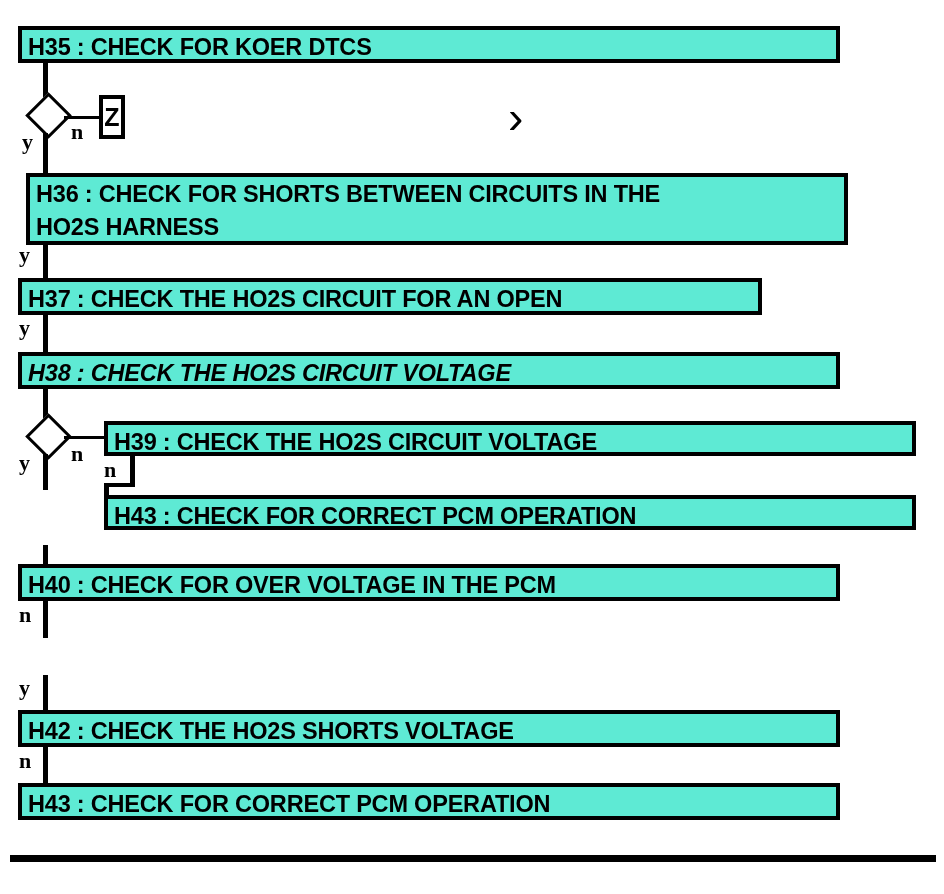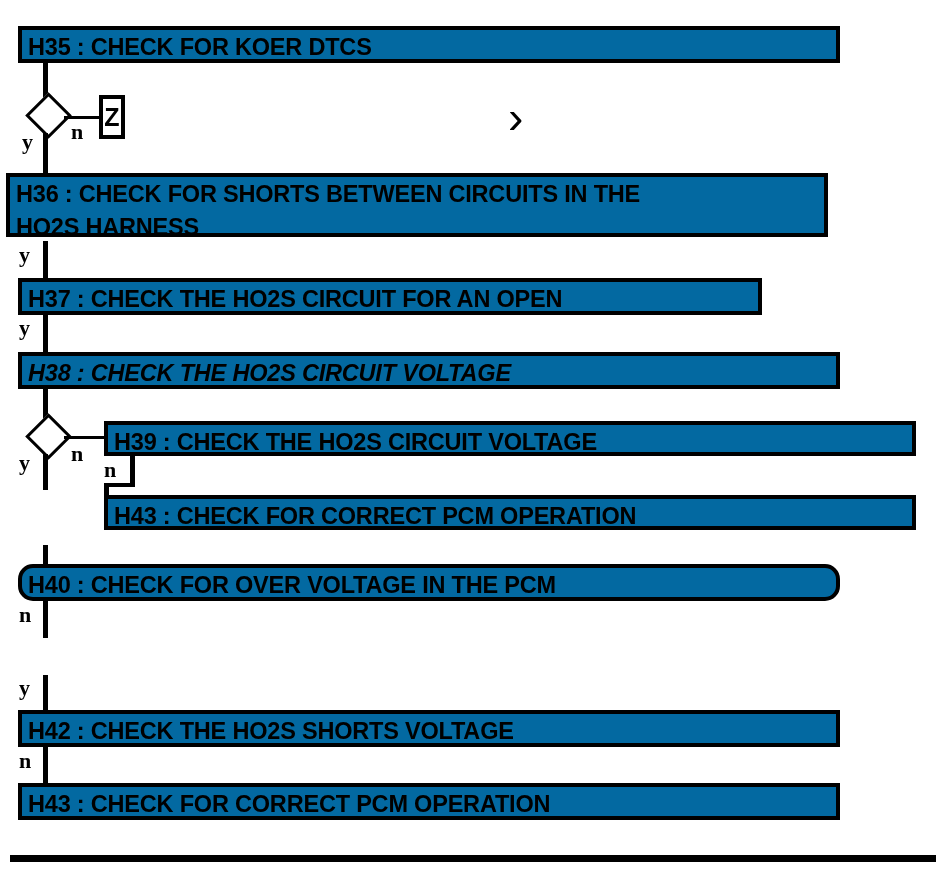--- a/index.html
+++ b/index.html
@@ -18,21 +18,21 @@
     height: 894px;
     background: #ffffff;
     overflow: hidden;
   }
 
   
   .node-box {
     position: absolute;
     box-sizing: border-box;
     border: 4px solid #000000;
-    background: #0369a1;
+    background: #5eead4;
   }
   .node-label {
     position: absolute;
     left: 6px;
     top: 1px;
     right: 4px;
     font-size: 23.5px;
     font-weight: bold;
     line-height: 33px;
     letter-spacing: -0.2px;
@@ -132,21 +132,21 @@
   <div class="z-marker" style="left:99px; top:95px; width:26px; height:44px;">
     <span>Z</span>
   </div>
 
   <div class="chevron" style="left:508px; top:94px;">›</div>
 
   <div class="vline" style="left:43px; top:133px; height:40px;"></div>
 
   <div class="edge-label" style="left:22px; top:131px;">y</div>
 
-  <div class="node-box" style="left:6px; top:173px; width:822px; height:64px;">
+  <div class="node-box" style="left:26px; top:173px; width:822px; height:72px;">
     <div class="node-label">H36 : CHECK FOR SHORTS BETWEEN CIRCUITS IN THE
 HO2S HARNESS</div>
   </div>
 
   <div class="vline" style="left:43px; top:241px; height:37px;"></div>
 
   <div class="edge-label" style="left:19px; top:244px;">y</div>
 
   <div class="node-box" style="left:18px; top:278px; width:744px; height:37px;">
     <div class="node-label">H37 : CHECK THE HO2S CIRCUIT FOR AN OPEN</div>
@@ -181,21 +181,21 @@
   <div class="vline" style="left:104px; top:483px; height:15px;"></div>
 
   <div class="edge-label" style="left:104px; top:459px;">n</div>
 
   <div class="node-box" style="left:104px; top:495px; width:812px; height:35px;">
     <div class="node-label">H43 : CHECK FOR CORRECT PCM OPERATION</div>
   </div>
 
   <div class="vline" style="left:43px; top:545px; height:20px;"></div>
 
-  <div class="node-box" style="left:18px; top:564px; width:822px; height:37px;border-radius:15px;">
+  <div class="node-box" style="left:18px; top:564px; width:822px; height:37px;">
     <div class="node-label">H40 : CHECK FOR OVER VOLTAGE IN THE PCM</div>
   </div>
 
   <div class="vline" style="left:43px; top:601px; height:37px;"></div>
 
   <div class="edge-label" style="left:19px; top:604px;">n</div>
 
 
   <div class="vline" style="left:43px; top:675px; height:35px;"></div>
 

